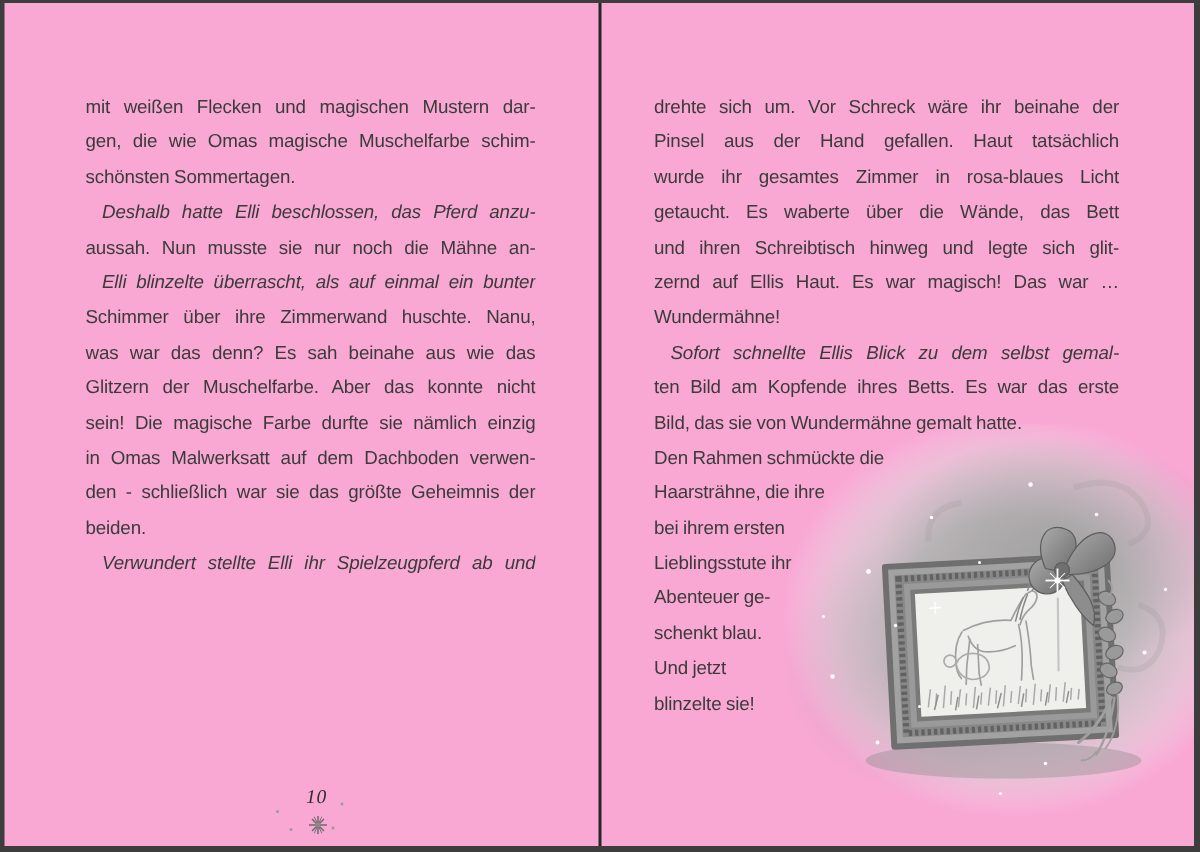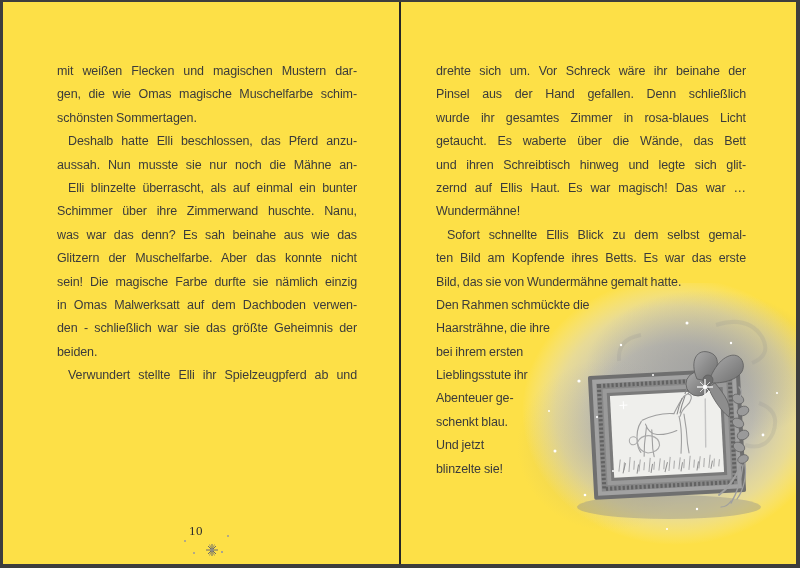--- a/index.html
+++ b/index.html
@@ -1,30 +1,30 @@
 <!DOCTYPE html>
 <html><head>
 <meta charset="utf-8">
 <style>
   html,body{margin:0;padding:0;background:#ffffff;}
   .book{
     position:relative;width:800px;height:568px;box-sizing:border-box;
-    background:#fde047;border:solid #3d3d3d;border-width:2px 4px 4px 3px;
+    background:#f9a8d4;border:solid #3d3d3d;border-width:2px 4px 4px 3px;
     overflow:hidden;font-family:"Liberation Sans",sans-serif;
   }
   .gutter{position:absolute;left:396px;top:-2px;bottom:-4px;width:2px;background:#262626;}
   .page-text{position:absolute;top:58px;color:#3b3b3b;font-size:12.5px;line-height:23.4px;letter-spacing:-0.1px;word-spacing:-0.4px;}
   .left-text{left:54px;width:300px;}
   .right-text{left:433px;width:310px;}
   .line{height:23.4px;overflow:hidden;text-align:justify;text-align-last:justify;-moz-text-align-last:justify;}
   .line.short{text-align:left;text-align-last:left;-moz-text-align-last:left;}
-  .line.indent{text-indent:11px;}
+  .line.indent{text-indent:11px;font-style:italic;}
   .pagenum{
-    position:absolute;left:186px;top:521px;width:44px;
-    font-family:"Liberation Serif",serif;font-size:13px;color:#2e2e2e;letter-spacing:0.5px;
+    position:absolute;left:186px;top:521px;width:44px;text-align:center;
+    font-family:"Liberation Serif",serif;font-style:italic;font-size:13px;color:#2e2e2e;letter-spacing:0.5px;
   }
   .pagenum-sparkle{position:absolute;left:196px;top:537px;width:26px;height:24px;}
   .dot{position:absolute;width:2px;height:2px;border-radius:50%;background:#9a9a9a;}
   .dot.d1{left:181px;top:538px;}
   .dot.d2{left:190px;top:550px;}
   .dot.d3{left:224px;top:533px;}
   .dot.d4{left:218px;top:549px;width:1.5px;height:1.5px;}
   .illustration{position:absolute;right:-1px;bottom:-1px;width:306px;height:282px;}
   .illustration svg{display:block;width:100%;height:100%;}
 </style>
@@ -186,21 +186,21 @@
           <line x1="206" y1="104" x2="222" y2="104"></line>
           <line x1="209" y1="99" x2="219" y2="109" stroke-width="0.7"></line>
           <line x1="219" y1="99" x2="209" y2="109" stroke-width="0.7"></line>
         </g>
         <circle cx="214" cy="104" r="2" fill="#ffffff"></circle>
       </svg>
     </div>
 
     <div class="page-text right-text">
       <div class="line">drehte sich um. Vor Schreck wäre ihr beinahe der</div>
-      <div class="line">Pinsel aus der Hand gefallen. Denn schließlich</div>
+      <div class="line">Pinsel aus der Hand gefallen. Haut tatsächlich</div>
       <div class="line">wurde ihr gesamtes Zimmer in rosa-blaues Licht</div>
       <div class="line">getaucht. Es waberte über die Wände, das Bett</div>
       <div class="line">und ihren Schreibtisch hinweg und legte sich glit-</div>
       <div class="line">zernd auf Ellis Haut. Es war magisch! Das war …</div>
       <div class="line short">Wundermähne!</div>
       <div class="line indent">Sofort schnellte Ellis Blick zu dem selbst gemal-</div>
       <div class="line">ten Bild am Kopfende ihres Betts. Es war das erste</div>
       <div class="line short">Bild, das sie von Wundermähne gemalt hatte.</div>
       <div class="line short">Den Rahmen schmückte die</div>
       <div class="line short">Haarsträhne, die ihre</div>

